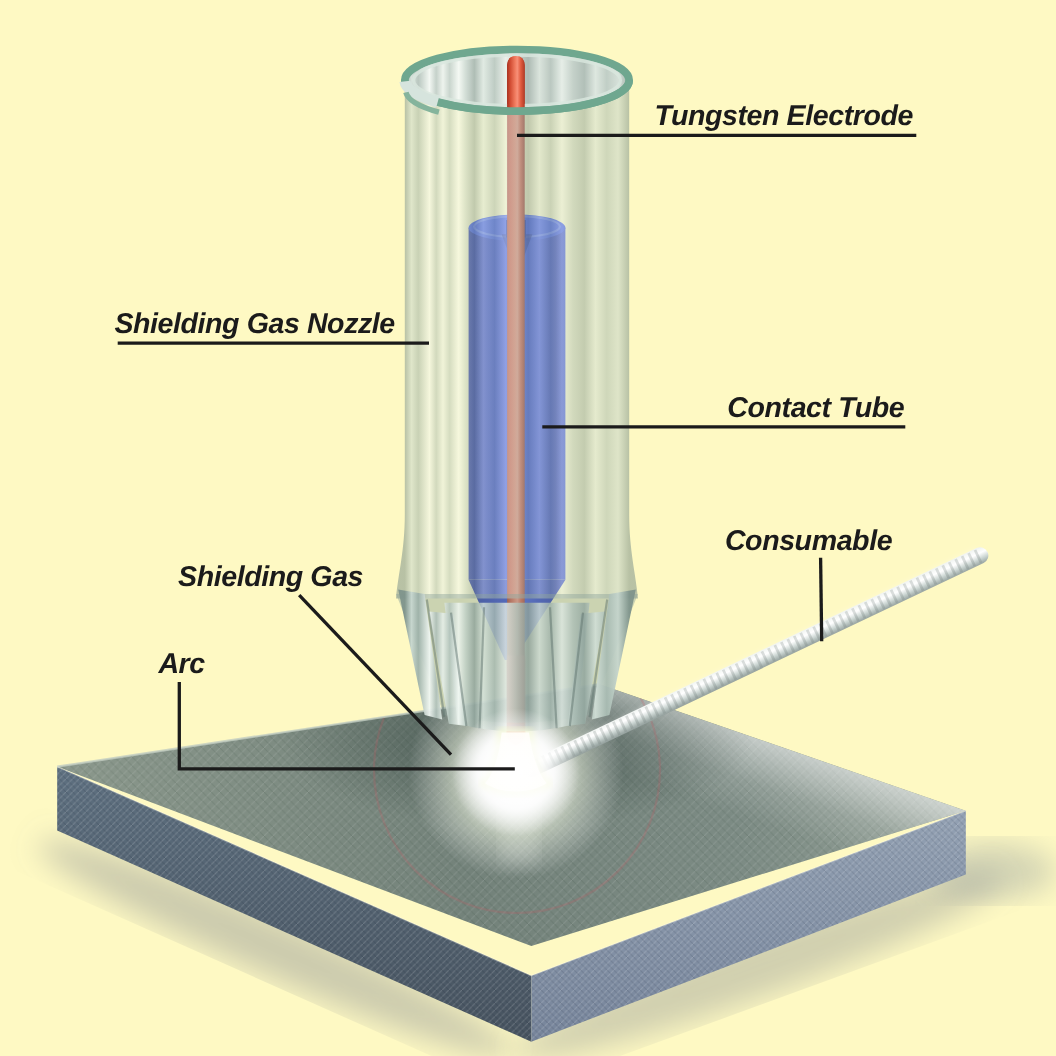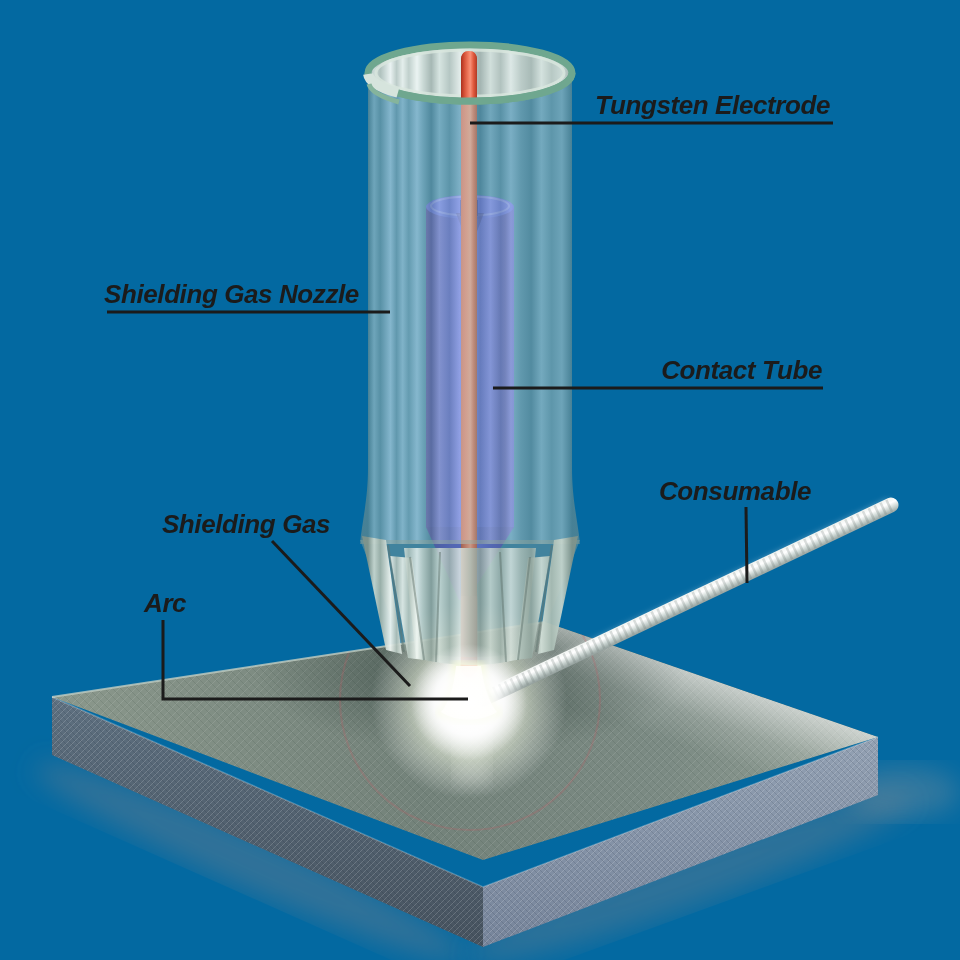--- a/index.html
+++ b/index.html
@@ -1,16 +1,16 @@
 <!DOCTYPE html>
 <html><head>
 <meta charset="utf-8">
 <style>
   html,body{margin:0;padding:0;background:#ffffff;}
-  #stage{position:relative;width:960px;height:960px;background:#0369a1;overflow:hidden;
+  #stage{position:relative;width:960px;height:960px;background:#fef9c3;overflow:hidden;
          font-family:"Liberation Sans", sans-serif;}
   svg{display:block;}
   .lbl{font-family:"Liberation Sans", sans-serif;font-weight:bold;font-style:italic;
        font-size:26px;letter-spacing:-0.4px;fill:#1b1b1b;}
   .leader{stroke:#1b1b1b;stroke-width:3;fill:none;stroke-linejoin:miter;}
 </style>
 </head>
 <body>
 
 <div id="stage">

